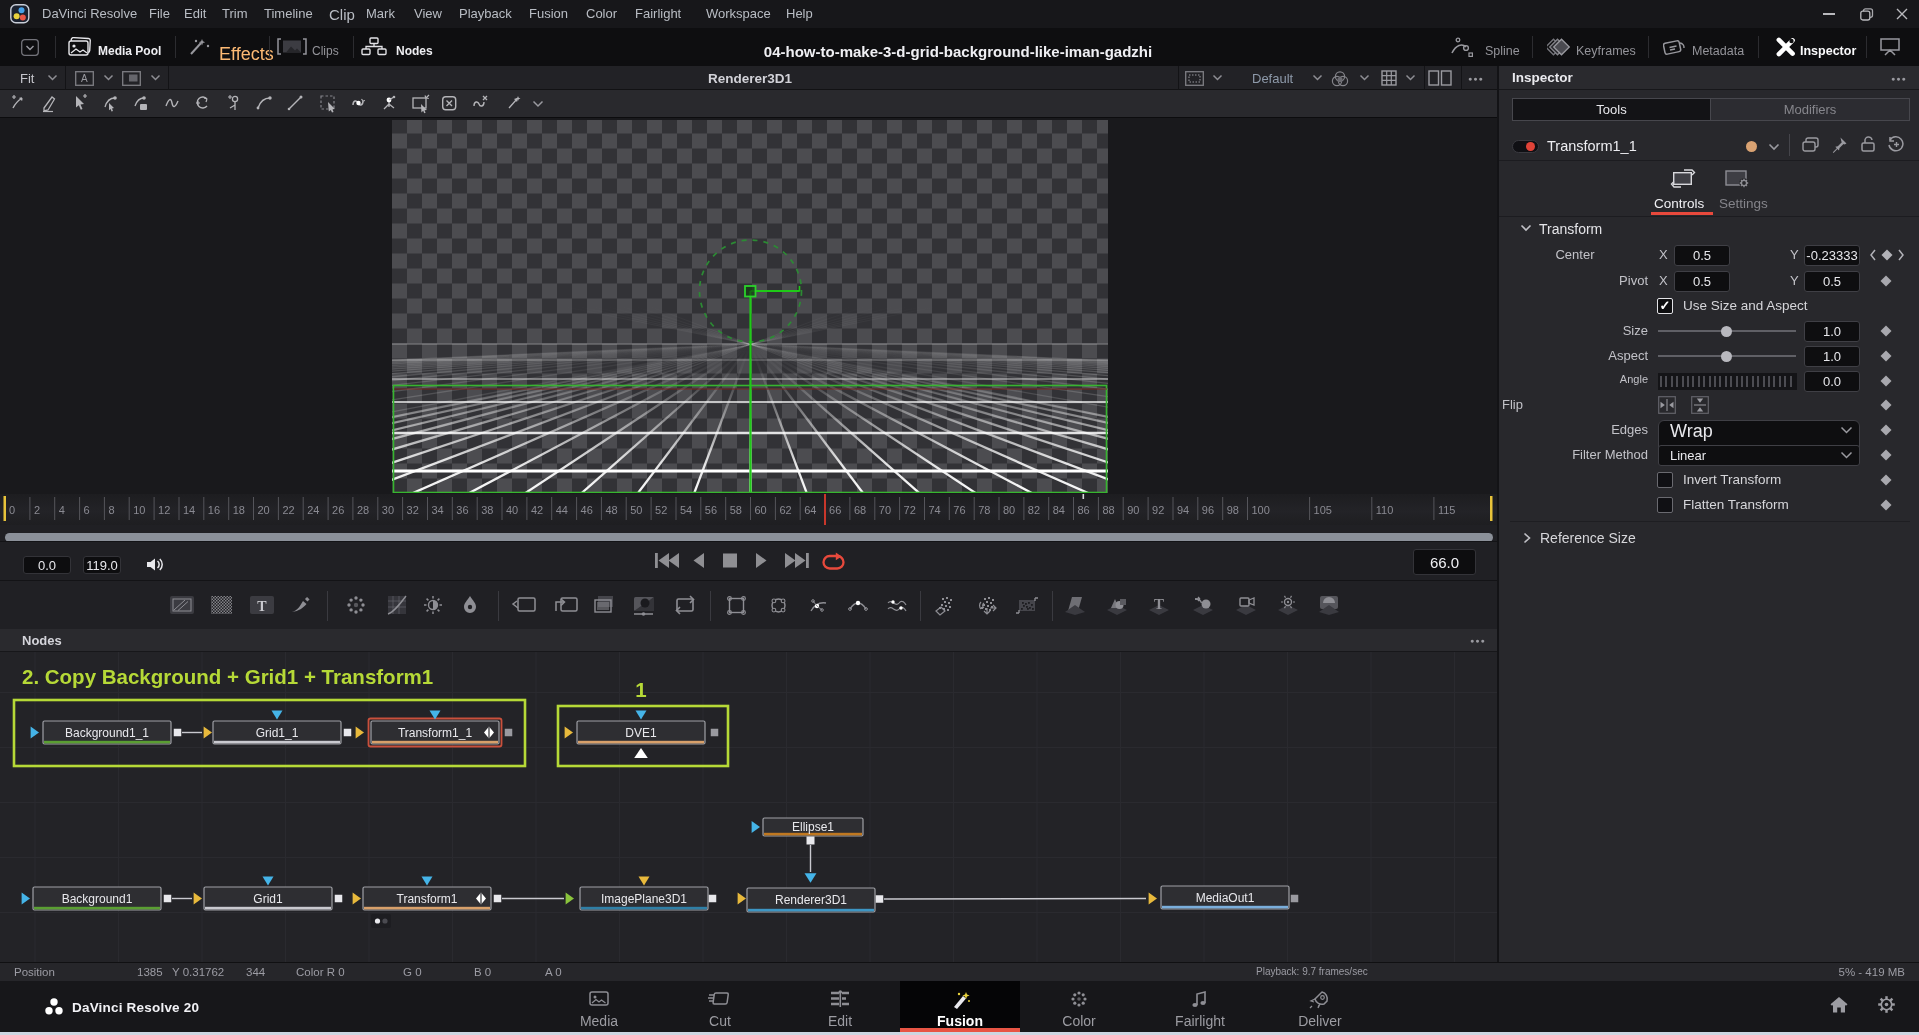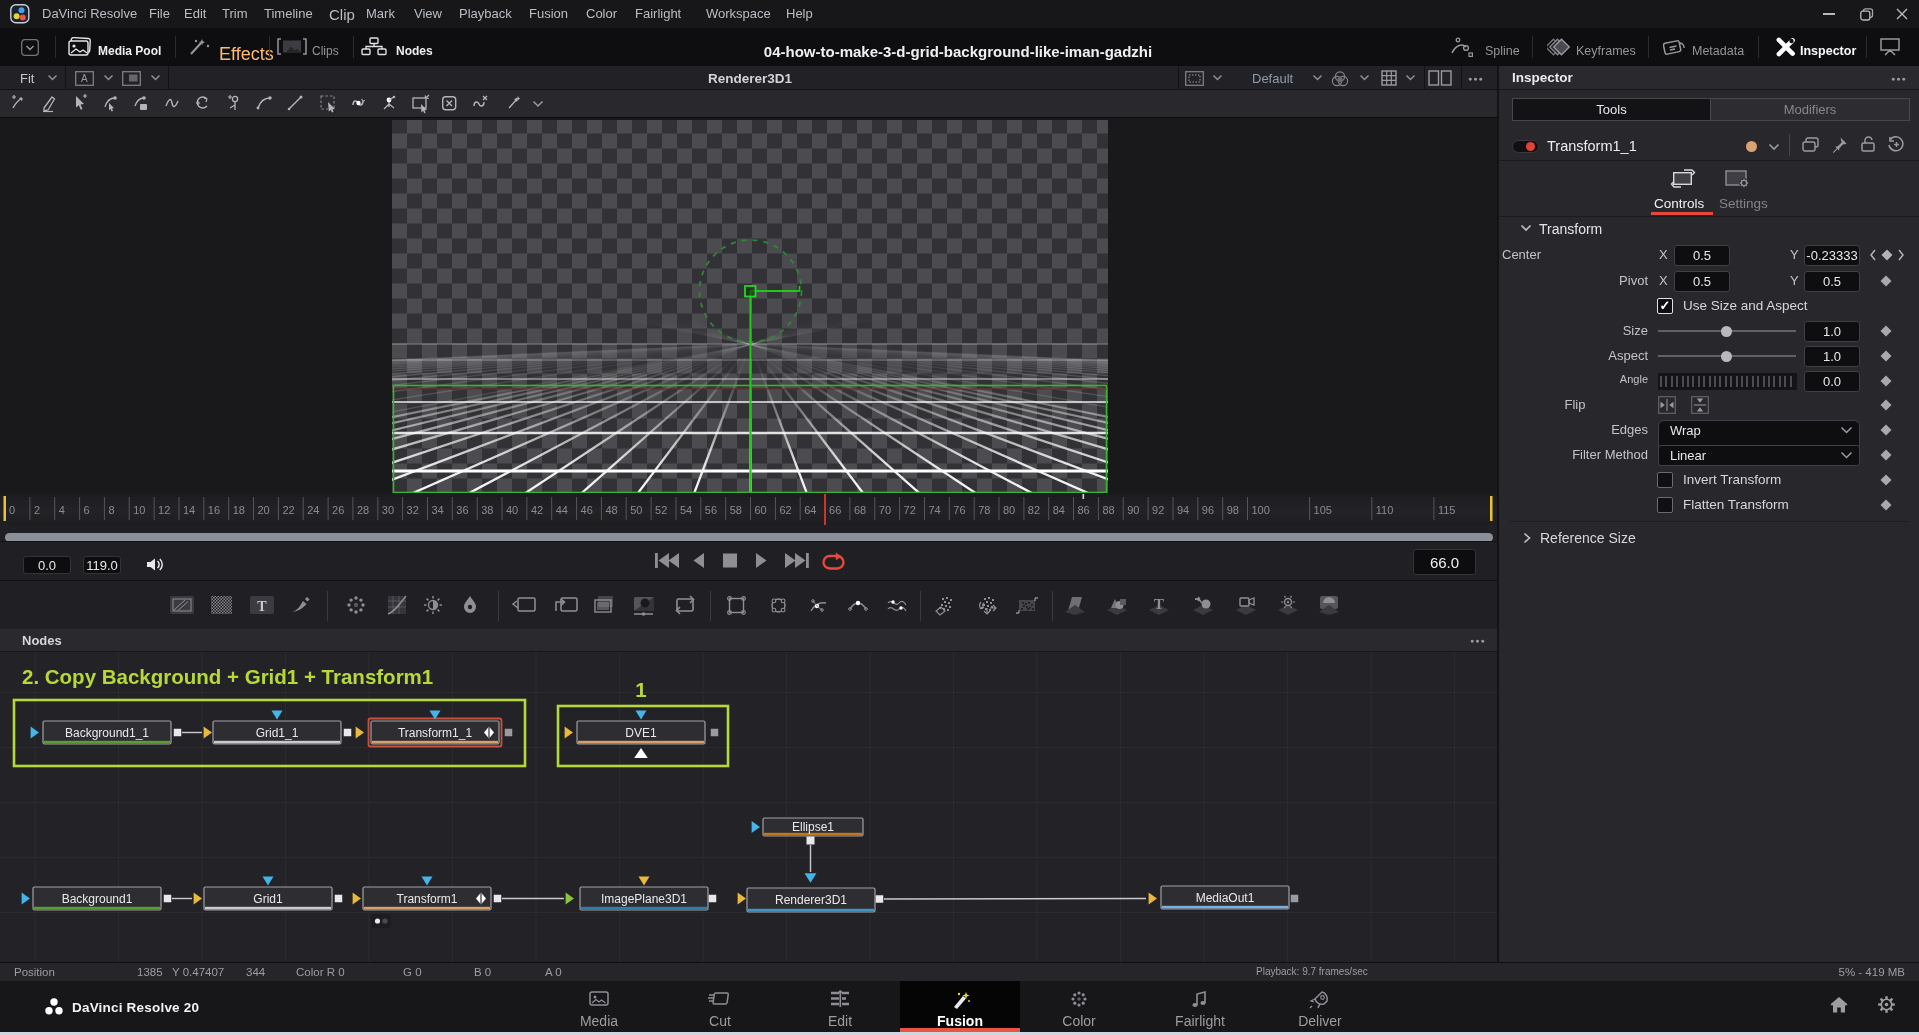--- a/index.html
+++ b/index.html
@@ -850,21 +850,21 @@
       <path d="M20 10.8 V12 M20 18 V19.2 M15.8 15 H17 M23 15 H24.2 M17 12 l0.9 0.9 M22.1 17.1 l0.9 0.9 M23 12 l-0.9 0.9 M17.9 17.1 l-0.9 0.9" stroke="#8e8e94" stroke-width="1.3"></path>
     </svg>
     <span class="abs" style="left:155px;top:130px;font-size:13.5px;color:#f0f0f4;">Controls</span>
     <span class="abs" style="left:220px;top:130px;font-size:13.5px;color:#84848a;">Settings</span>
     <div class="abs" style="left:152px;top:146px;width:62px;height:3px;background:#e8493c;"></div>
     <div class="abs" style="left:0;top:150px;width:422px;height:1px;background:#1c1c20;"></div>
     <svg class="abs" style="left:21px;top:158px" width="12" height="9">
       <path d="M1.5 1.5 L6 6 L10.5 1.5" fill="none" stroke="#c0c0c6" stroke-width="1.6"></path>
     </svg>
     <span class="abs" style="left:40px;top:155px;font-size:14px;color:#e4e4e8;">Transform</span>
-    <div class="abs" style="left:3px;top:181px;width:146px;text-align:left;font-size:13px;color:#c2c2c8;">Center</div>
+    <div class="abs" style="left:3px;top:181px;width:146px;text-align:center;font-size:13px;color:#c2c2c8;">Center</div>
     <span class="abs" style="left:160px;top:181px;font-size:13px;color:#c2c2c8;">X</span>
     <span class="abs" style="left:291px;top:181px;font-size:13px;color:#c2c2c8;">Y</span>
     <div class="abs" style="left:175px;top:178.5px;width:56px;height:21px;background:#0e0e10;border:1px solid #3f3f45;border-radius:3px;color:#e8e8ec;font-size:13px;text-align:center;line-height:20px;overflow:hidden;">0.5</div>
     <div class="abs" style="left:305px;top:178.5px;width:56px;height:21px;background:#0e0e10;border:1px solid #3f3f45;border-radius:3px;color:#e8e8ec;font-size:13px;text-align:center;line-height:20px;overflow:hidden;">-0.23333</div>
     <svg class="abs" style="left:371px;top:183px" width="34" height="12">
       <path d="M5 1 L1 6 L5 11" fill="none" stroke="#b2b2b8" stroke-width="1.5"></path>
       <path d="M17 0.5 L22.5 6 L17 11.5 L11.5 6 z" fill="#b2b2b8"></path>
       <path d="M29 1 L33 6 L29 11" fill="none" stroke="#b2b2b8" stroke-width="1.5"></path>
     </svg>
     <div class="abs" style="left:3px;top:207px;width:146px;text-align:right;font-size:13px;color:#c2c2c8;">Pivot</div>
@@ -890,38 +890,38 @@
     <div class="abs" style="left:305px;top:279.5px;width:56px;height:21px;background:#0e0e10;border:1px solid #3f3f45;border-radius:3px;color:#e8e8ec;font-size:13px;text-align:center;line-height:20px;overflow:hidden;">1.0</div>
     <svg class="abs" style="left:381px;top:284px" width="12" height="12">
       <path d="M6 0.5 L11.5 6 L6 11.5 L0.5 6 z" fill="#a8a8ae"></path>
     </svg>
     <div class="abs" style="left:3px;top:307px;width:146px;text-align:right;font-size:11px;color:#c2c2c8;">Angle</div>
     <div class="abs" style="left:159px;top:306.5px;width:139px;height:17px;background:#141417;background-image:repeating-linear-gradient(90deg,#4c4c52 0 2px,transparent 2px 5.4px);background-position:2px 0;background-size:135px 11px;background-repeat:no-repeat;background-position-y:3px;"></div>
     <div class="abs" style="left:305px;top:304.5px;width:56px;height:21px;background:#0e0e10;border:1px solid #3f3f45;border-radius:3px;color:#e8e8ec;font-size:13px;text-align:center;line-height:20px;overflow:hidden;">0.0</div>
     <svg class="abs" style="left:381px;top:309px" width="12" height="12">
       <path d="M6 0.5 L11.5 6 L6 11.5 L0.5 6 z" fill="#a8a8ae"></path>
     </svg>
-    <div class="abs" style="left:3px;top:331px;width:146px;text-align:center;font-size:13px;color:#c2c2c8;">Flip</div>
+    <div class="abs" style="left:3px;top:331px;width:146px;text-align:left;font-size:13px;color:#c2c2c8;">Flip</div>
     <svg class="abs" style="left:159px;top:330px" width="18" height="18">
       <rect x="0.7" y="0.7" width="16.6" height="16.6" fill="none" stroke="#63636a" stroke-width="1.2"></rect>
       <path d="M9 3 V15" stroke="#9a9aa0" stroke-width="1"></path>
       <path d="M2.5 5.8 V12.2 L6.8 9 z" fill="#9a9aa0"></path>
       <path d="M15.5 5.8 V12.2 L11.2 9 z" fill="#9a9aa0"></path>
     </svg>
     <svg class="abs" style="left:192px;top:330px" width="18" height="18">
       <rect x="0.7" y="0.7" width="16.6" height="16.6" fill="none" stroke="#63636a" stroke-width="1.2"></rect>
       <path d="M3 9 H15" stroke="#9a9aa0" stroke-width="1"></path>
       <path d="M5.8 2.5 H12.2 L9 6.8 z" fill="#9a9aa0"></path>
       <path d="M5.8 15.5 H12.2 L9 11.2 z" fill="#9a9aa0"></path>
     </svg>
     <svg class="abs" style="left:381px;top:333px" width="12" height="12">
       <path d="M6 0.5 L11.5 6 L6 11.5 L0.5 6 z" fill="#a8a8ae"></path>
     </svg>
     <div class="abs" style="left:3px;top:356px;width:146px;text-align:right;font-size:13px;color:#c2c2c8;">Edges</div>
-    <div class="abs" style="left:159px;top:353.5px;width:202px;height:39px;background:#0e0e10;border:1px solid #3f3f45;border-radius:6px;color:#e8e8ec;font-size:13px;line-height:20px;padding-left:11px;">Wrap</div>
+    <div class="abs" style="left:159px;top:353.5px;width:202px;height:39px;background:#0e0e10;border:1px solid #3f3f45;border-radius:6px;color:#e8e8ec;font-size:18px;line-height:20px;padding-left:11px;">Wrap</div>
     <svg class="abs" style="left:341px;top:360px" width="13" height="9">
       <path d="M1.5 1.5 L6.5 6.5 L11.5 1.5" fill="none" stroke="#9a9aa0" stroke-width="1.5"></path>
     </svg>
     <svg class="abs" style="left:381px;top:358px" width="12" height="12">
       <path d="M6 0.5 L11.5 6 L6 11.5 L0.5 6 z" fill="#a8a8ae"></path>
     </svg>
     <div class="abs" style="left:3px;top:381px;width:146px;text-align:right;font-size:13px;color:#c2c2c8;">Filter Method</div>
     <div class="abs" style="left:159px;top:378.5px;width:202px;height:21px;background:#0e0e10;border:1px solid #3f3f45;border-radius:3px;color:#e8e8ec;font-size:13px;line-height:20px;padding-left:11px;">Linear</div>
     <svg class="abs" style="left:341px;top:385px" width="13" height="9">
       <path d="M1.5 1.5 L6.5 6.5 L11.5 1.5" fill="none" stroke="#9a9aa0" stroke-width="1.5"></path>
@@ -942,21 +942,21 @@
     <div class="abs" style="left:11px;top:455px;width:400px;height:1px;background:#1e1e22;"></div>
     <svg class="abs" style="left:24px;top:466px" width="9" height="12">
       <path d="M1.5 1.5 L6.5 6 L1.5 10.5" fill="none" stroke="#c0c0c6" stroke-width="1.6"></path>
     </svg>
     <span class="abs" style="left:41px;top:464px;font-size:14px;color:#d6d6da;">Reference Size</span>
   </div>
 <div class="abs" style="left:0;top:962px;width:1919px;height:19px;background:#26262a;border-top:1px solid #101012;">
     <span class="abs" style="left:14px;top:3px;font-size:11.5px;color:#9c9ca4;">Position</span>
     <span class="abs" style="left:66px;top:3px;font-size:11.5px;color:#9c9ca4;margin-top:35px;">X 0.72067</span>
     <span class="abs" style="left:137px;top:3px;font-size:11.5px;color:#9c9ca4;">1385</span>
-    <span class="abs" style="left:172px;top:3px;font-size:11.5px;color:#9c9ca4;">Y 0.47407</span>
+    <span class="abs" style="left:172px;top:3px;font-size:11.5px;color:#9c9ca4;">Y 0.31762</span>
     <span class="abs" style="left:246px;top:3px;font-size:11.5px;color:#9c9ca4;">344</span>
     <span class="abs" style="left:296px;top:3px;font-size:11.5px;color:#9c9ca4;">Color R 0</span>
     <span class="abs" style="left:403px;top:3px;font-size:11.5px;color:#9c9ca4;">G 0</span>
     <span class="abs" style="left:474px;top:3px;font-size:11.5px;color:#9c9ca4;text-align:right;">B 0</span>
     <span class="abs" style="left:545px;top:3px;font-size:11.5px;color:#9c9ca4;">A 0</span>
     <span class="abs" style="left:1256px;top:3px;font-size:10px;color:#9c9ca4;">Playback: 9.7 frames/sec</span>
     <span class="abs" style="right:14px;top:3px;font-size:11.5px;color:#9c9ca4;">5% - 419 MB</span>
   </div>
 <div class="abs" style="left:0;top:981px;width:1919px;height:51px;background:#17171a;">
     <svg class="abs" style="left:43px;top:15px" width="22" height="22">

